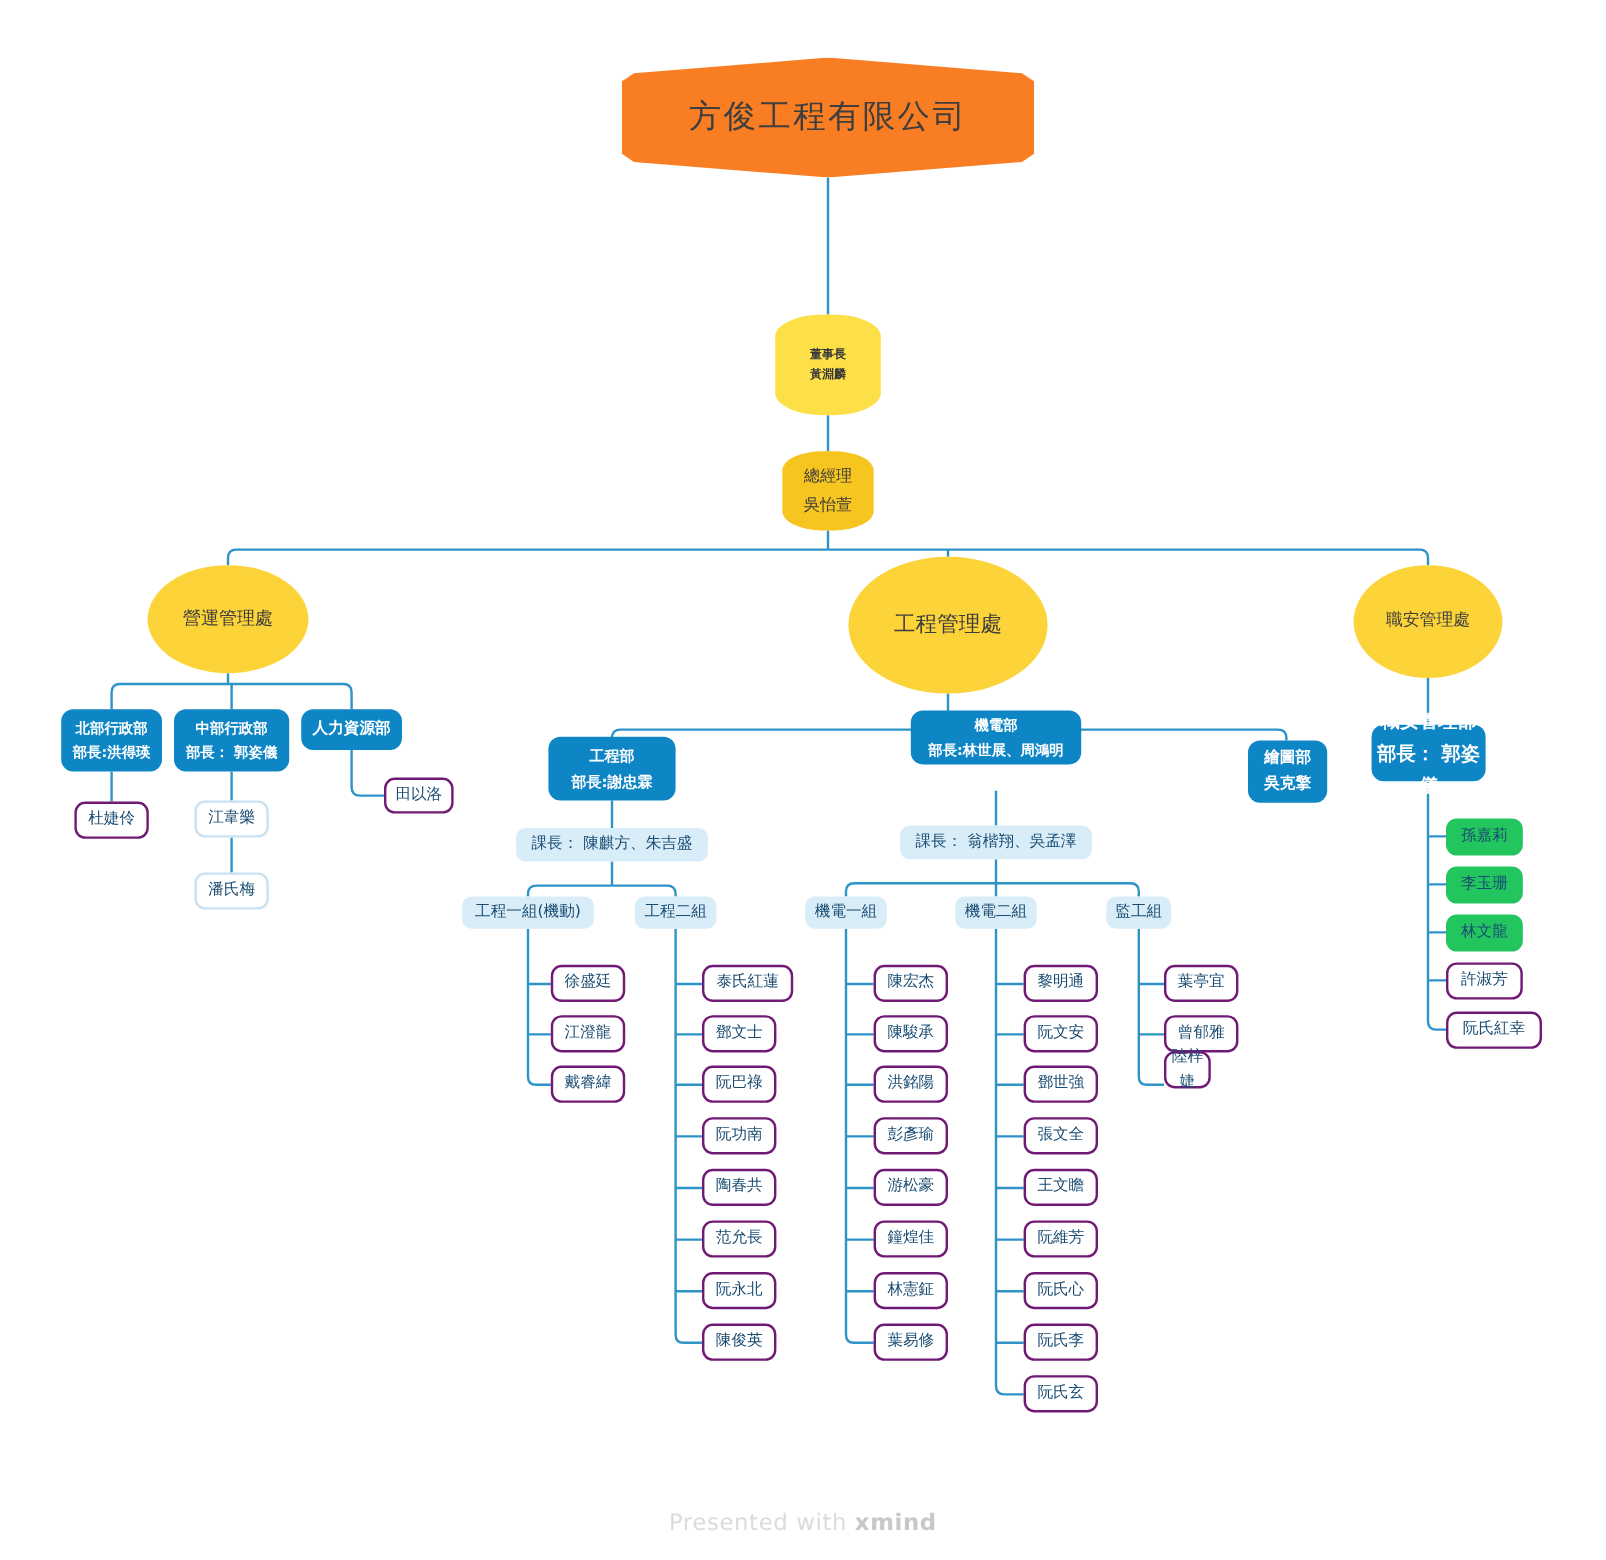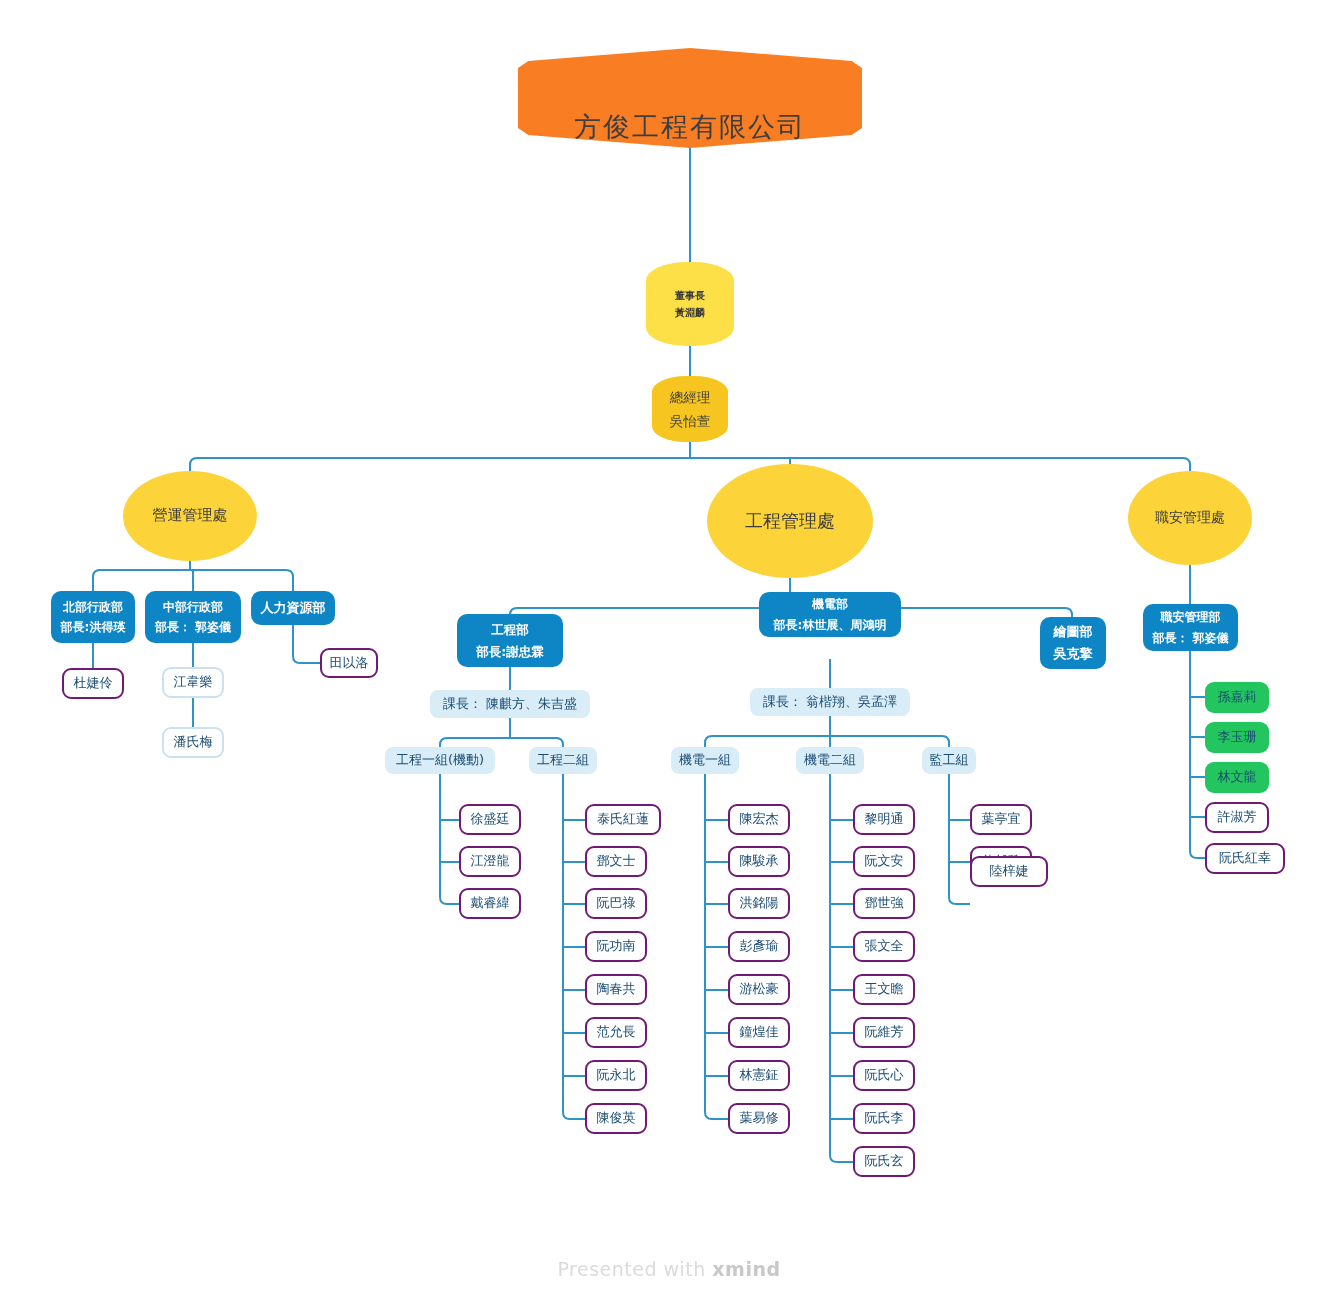--- a/index.html
+++ b/index.html
@@ -3,21 +3,21 @@
 <meta charset="utf-8">
 <style>
   html,body{margin:0;padding:0;background:#fff;}
   .canvas{position:relative;width:1338px;height:1300px;background:#fff;overflow:hidden;
           font-family:"DejaVu Sans","Liberation Sans",sans-serif;}
   .edges{position:absolute;left:0;top:0;pointer-events:none;}
   .edges path{fill:none;stroke:#2E93C6;stroke-width:2px;}
   .node{position:absolute;box-sizing:border-box;display:flex;flex-direction:column;
         align-items:center;justify-content:center;text-align:center;line-height:1.55;}
   .hex{background:#F87D23;color:#3E3E3E;font-size:27px;font-weight:500;letter-spacing:2px;
-       clip-path:polygon(50% 0%,97% 13%,100% 20%,100% 80%,97% 87%,50% 100%,3% 87%,0% 80%,0% 20%,3% 13%);justify-content:flex-end;}
+       clip-path:polygon(50% 0%,97% 13%,100% 20%,100% 80%,97% 87%,50% 100%,3% 87%,0% 80%,0% 20%,3% 13%);}
   .barrel1{background:#fde047;border-radius:46% 46% 46% 46% / 22%;color:#383838;
            font-size:10px;font-weight:700;line-height:1.75;}
   .barrel2{background:#F6C51F;border-radius:44% 44% 44% 44% / 24%;color:#3E3E3E;
            font-size:13.5px;font-weight:500;line-height:1.8;}
   .ellipse{background:#FCD338;border-radius:50%;color:#3E3E3E;font-weight:500;}
   .dept{background:#0E86C5;border-radius:10px;color:#fff;font-size:12.5px;font-weight:600;line-height:1.7;}
   .lite{background:#D9EDF9;border-radius:8px;color:#1A4C72;font-size:13px;font-weight:500;}
   .leaf{background:#fff;border:2px solid #701a75;border-radius:9px;color:#1A4C72;font-size:13px;}
   .leaf.soft{border-color:#C9E1F1;}
   .leaf.fill{background:#22c55e;border:none;}
@@ -117,23 +117,23 @@
   <div class="node leaf" style="left:853px;top:888px;width:62px;height:31px">鄧世強</div>
   <div class="node leaf" style="left:853px;top:931px;width:62px;height:31px">張文全</div>
   <div class="node leaf" style="left:853px;top:974px;width:62px;height:31px">王文瞻</div>
   <div class="node leaf" style="left:853px;top:1017px;width:62px;height:31px">阮維芳</div>
   <div class="node leaf" style="left:853px;top:1060px;width:62px;height:31px">阮氏心</div>
   <div class="node leaf" style="left:853px;top:1103px;width:62px;height:31px">阮氏李</div>
   <div class="node leaf" style="left:853px;top:1146px;width:62px;height:31px">阮氏玄</div>
 
   <div class="node leaf" style="left:970px;top:804px;width:62px;height:31px">葉亭宜</div>
   <div class="node leaf" style="left:970px;top:846px;width:62px;height:31px">曾郁雅</div>
-  <div class="node leaf" style="left:970px;top:856px;width:78px;height:31px">陸梓婕</div>
+  <div class="node leaf" style="left:970px;top:876px;width:39px;height:31px">陸梓婕</div>
 
-  <div class="node dept" style="left:1143px;top:604px;width:95px;height:47px;font-size:12px">
+  <div class="node dept" style="left:1143px;top:604px;width:95px;height:47px;font-size:16px">
     <span>職安管理部</span>
     <span>部長： 郭姿儀</span>
   </div>
   <div class="node leaf fill" style="left:1205px;top:682px;width:64px;height:31px">孫嘉莉</div>
   <div class="node leaf fill" style="left:1205px;top:722px;width:64px;height:31px">李玉珊</div>
   <div class="node leaf fill" style="left:1205px;top:762px;width:64px;height:31px">林文龍</div>
   <div class="node leaf" style="left:1205px;top:802px;width:64px;height:31px">許淑芳</div>
   <div class="node leaf" style="left:1205px;top:843px;width:80px;height:31px">阮氏紅幸</div>
 
   <div class="watermark">

